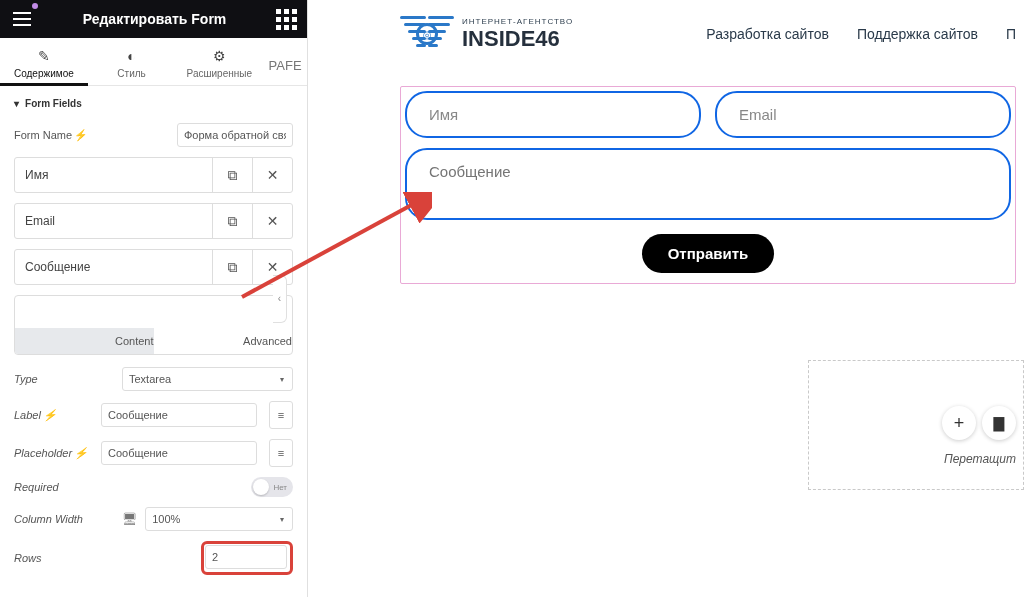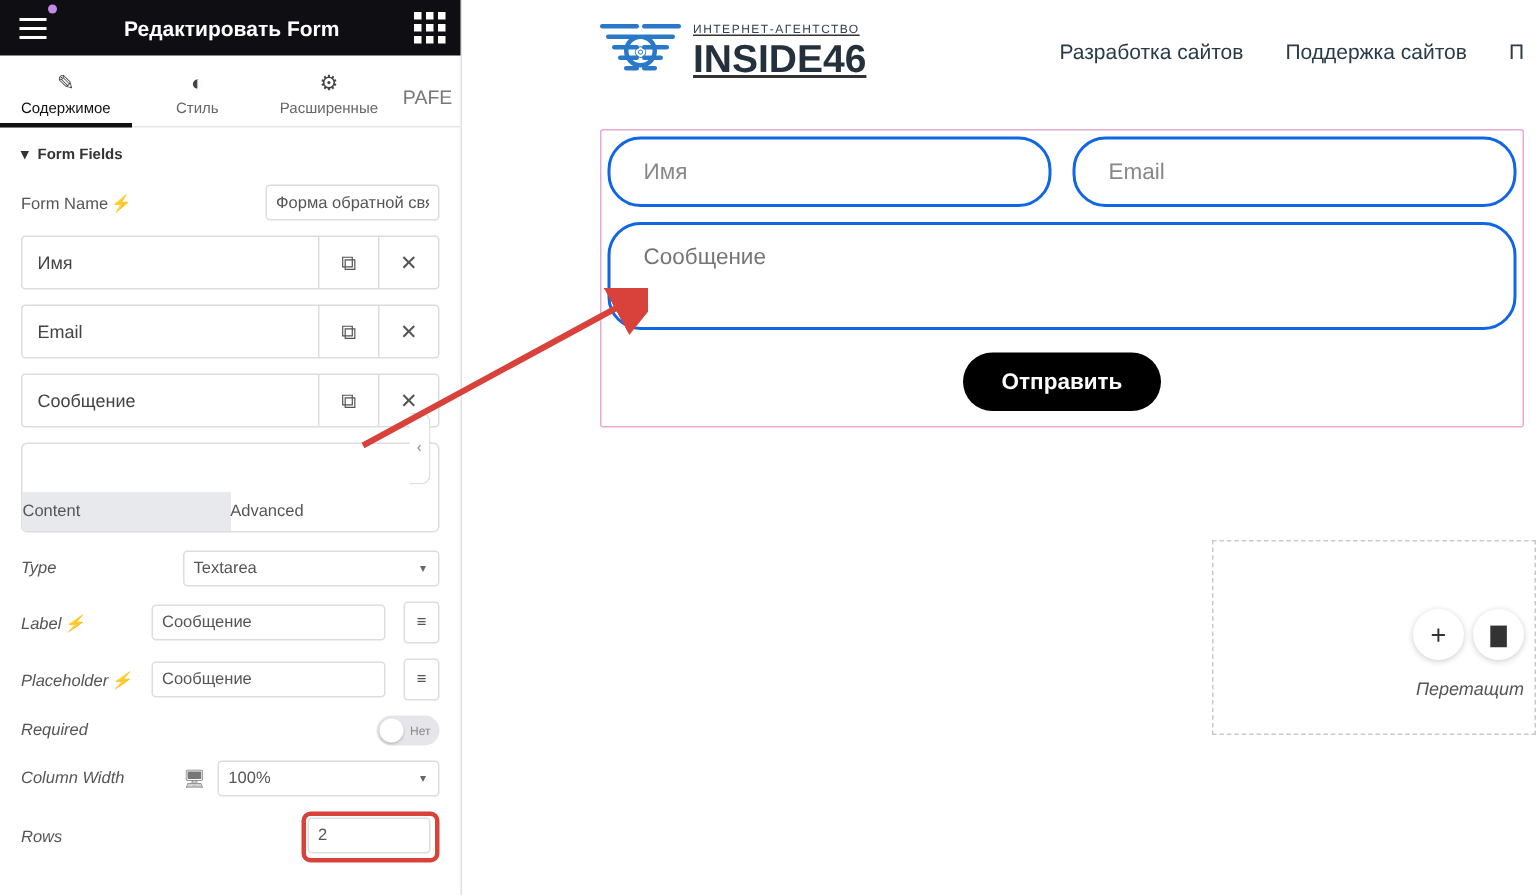--- a/index.html
+++ b/index.html
@@ -29,21 +29,21 @@
   .dyn{color:#b97ad6;font-size:11px;margin-left:2px;}
   .inp{border:1px solid #ddd;border-radius:3px;padding:5px 6px;font-size:11px;color:#555;background:#fff;}
   .inp.wide{width:116px;}
   
   .fields-list{margin-top:6px;}
   .field-item{border:1px solid #ddd;border-radius:3px;display:flex;align-items:stretch;margin-bottom:10px;overflow:hidden;}
   .field-item .fname{flex:1;padding:10px 10px;font-size:12px;color:#444;}
   .field-item .fbtn{width:40px;border-left:1px solid #ddd;display:flex;align-items:center;justify-content:center;color:#555;cursor:pointer;font-size:14px;}
   
   .subtabs{display:flex;border:1px solid #ddd;border-radius:4px;overflow:hidden;margin:6px 0 12px;}
-  .subtab{flex:1;text-align:left;padding:7px 0;font-size:11px;color:#555;cursor:pointer;margin-top:32px;}
+  .subtab{flex:1;text-align:right;padding:7px 0;font-size:11px;color:#555;cursor:pointer;margin-top:32px;}
   .subtab.active{background:#e7e9ec;}
   .prop{display:flex;align-items:center;margin-bottom:10px;gap:8px;}
   .prop label{width:100px;font-size:11px;color:#555;font-style:italic;}
   .prop .inp{flex:1;}
   .select{position:relative;}
   .select::after{content:"▾";position:absolute;right:8px;top:50%;transform:translateY(-50%);font-size:8px;color:#666;}
   .iconbtn{width:24px;height:28px;border:1px solid #ddd;border-radius:3px;display:flex;align-items:center;justify-content:center;font-size:11px;color:#555;cursor:pointer;}
   .prop .iconbtn{margin-left:4px;flex:0 0 24px;}
   .toggle{width:42px;height:20px;border-radius:10px;background:#e5e5ea;position:relative;font-size:8px;color:#888;display:flex;align-items:center;justify-content:flex-end;padding-right:6px;}
   .toggle::before{content:"";position:absolute;left:2px;top:2px;width:16px;height:16px;border-radius:50%;background:#fff;box-shadow:0 1px 2px rgba(0,0,0,.2);}
@@ -59,23 +59,23 @@
   .wing{position:absolute;top:0;width:26px;height:36px;}
   .wing.l{left:0;}
   .wing.r{right:0;transform:scaleX(-1);}
   .wing span{display:block;height:3px;background:#2a78c8;margin-bottom:4px;border-radius:2px;}
   .wing span:nth-child(1){width:26px;}
   .wing span:nth-child(2){width:22px;margin-left:4px;}
   .wing span:nth-child(3){width:18px;margin-left:8px;}
   .wing span:nth-child(4){width:14px;margin-left:12px;}
   .wing span:nth-child(5){width:10px;margin-left:16px;}
   .ring{position:absolute;left:50%;top:50%;transform:translate(-50%,-50%);width:22px;height:22px;border:3px solid #2a78c8;border-radius:50%;display:flex;align-items:center;justify-content:center;font-size:10px;color:#2a78c8;}
-  .logo-text{line-height:1;text-decoration:underline;}
+  .logo-text{line-height:1;}
   .logo-sub{font-size:8px;letter-spacing:1px;color:#304050;margin-bottom:2px;}
-  .logo-main{font-size:26px;font-weight:800;color:#25303d;font-family:Arial Black,Arial,sans-serif;}
+  .logo-main{font-size:22px;font-weight:800;color:#25303d;font-family:Arial Black,Arial,sans-serif;}
   .menu{display:flex;gap:28px;margin-left:auto;font-size:14px;color:#2a3a4a;}
   .menu span{cursor:pointer;white-space:nowrap;}
   
   .form-wrap{border:1px solid #e9a9d6;padding:4px 4px 6px;border-radius:2px;}
   .form-row{display:flex;gap:14px;margin-bottom:10px;}
   .finput{flex:1;border:2px solid #1066e4;border-radius:22px;padding:13px 22px;font-size:15px;color:#777;}
   .finput::placeholder{color:#888;}
   .ftextarea{width:100%;border:2px solid #1066e4;border-radius:22px;padding:13px 22px;font-size:15px;color:#777;height:72px;resize:none;font-family:inherit;}
   .submit{display:block;margin:10px auto 4px;background:#000000;color:#fff;border:none;border-radius:22px;padding:11px 26px;font-size:15px;font-weight:bold;cursor:pointer;}
   

